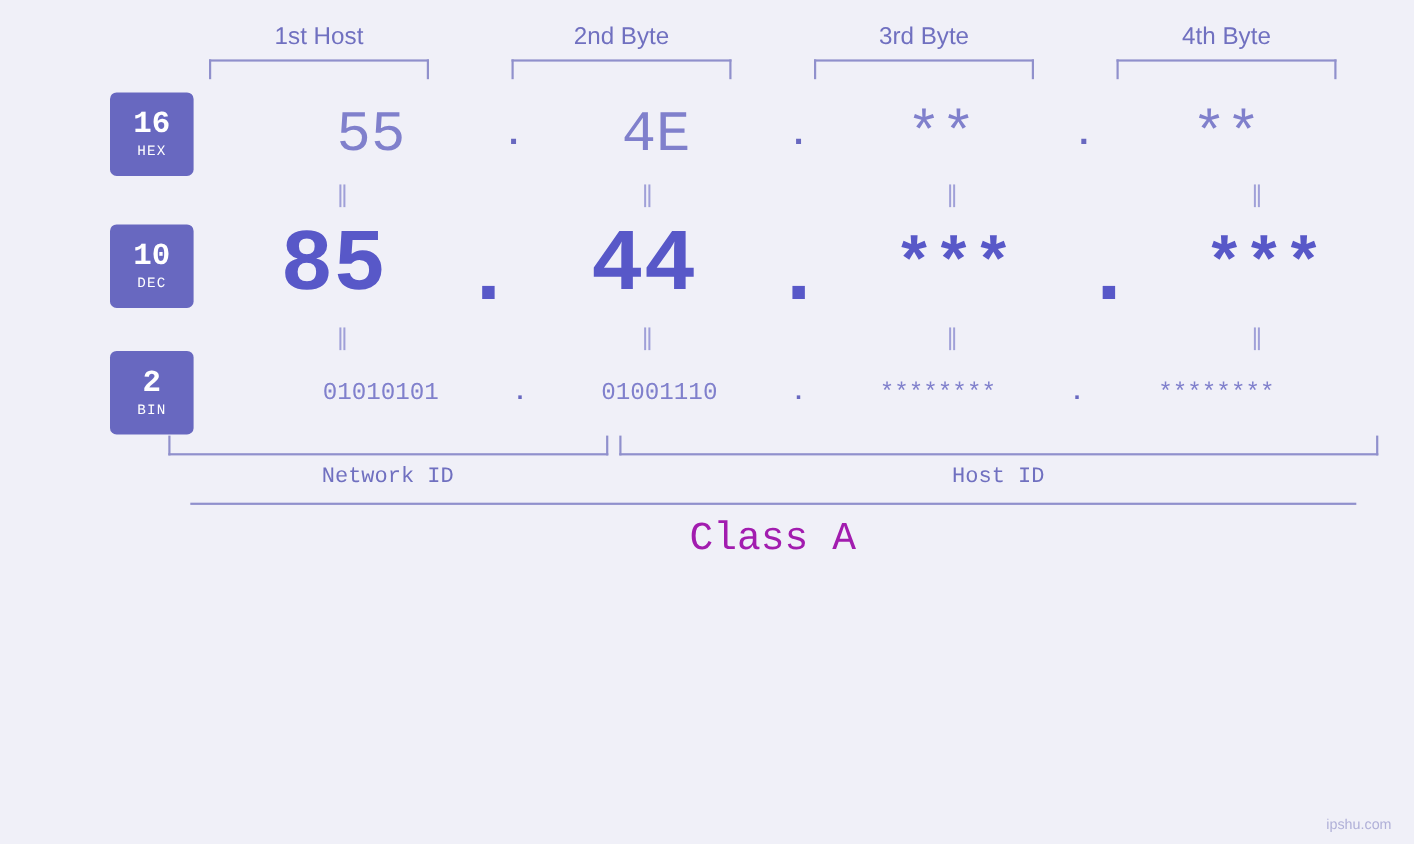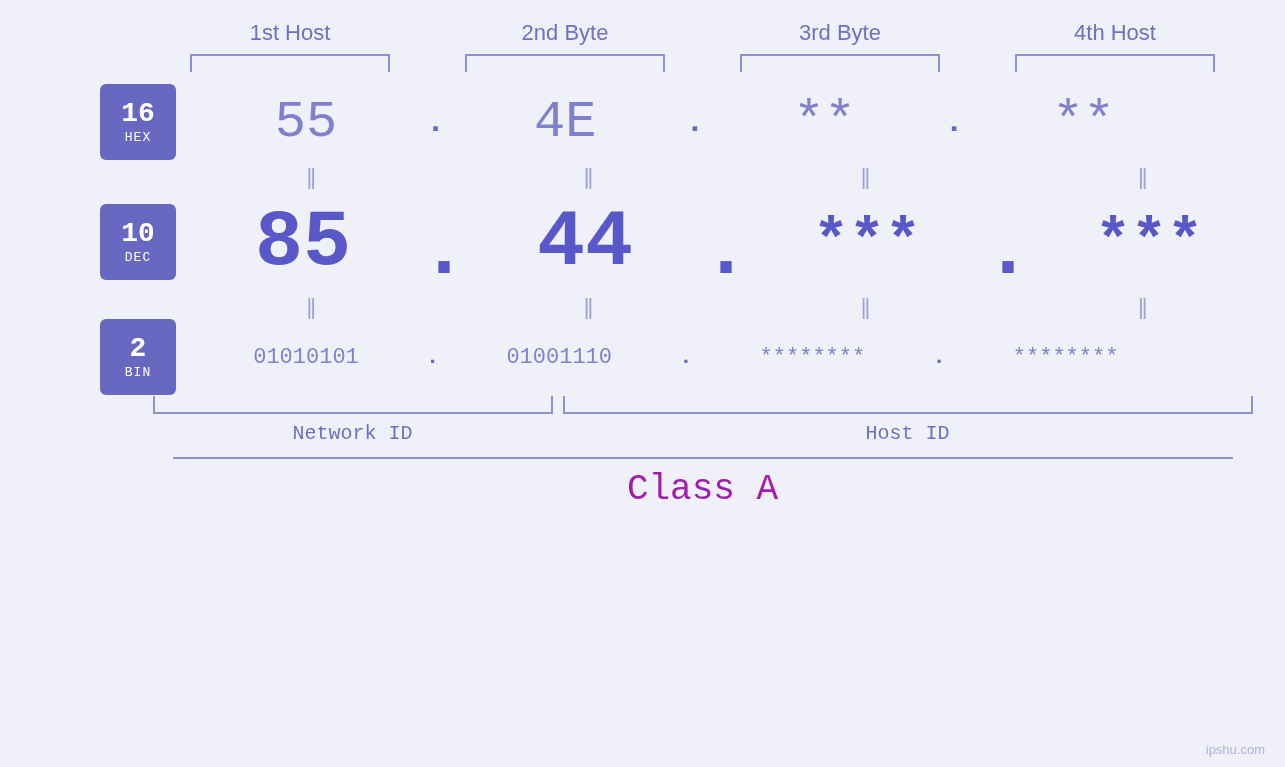--- a/index.html
+++ b/index.html
@@ -78,21 +78,21 @@
 
     .base-label {
       font-size: 13px;
       letter-spacing: 1px;
     }
 
     
     .data-row {
       display: flex;
       align-items: center;
-      justify-content: flex-start;
+      justify-content: center;
       width: 1100px;
       padding: 0 10px;
     }
 
     .cell {
       width: 240px;
       display: flex;
       align-items: center;
       justify-content: center;
       gap: 8px;
@@ -299,21 +299,21 @@
   </style>
 </head>
 <body>
 
 <div class="container">
 
   <div class="byte-headers">
     <div class="byte-header">1st Host</div>
     <div class="byte-header">2nd Byte</div>
     <div class="byte-header">3rd Byte</div>
-    <div class="byte-header">4th Host</div>
+    <div class="byte-header">4th Byte</div>
   </div>
 
   <div class="brackets-top">
     <div class="bracket-top"></div>
     <div class="bracket-top"></div>
     <div class="bracket-top"></div>
     <div class="bracket-top"></div>
   </div>
 
   <div class="full-rows">

